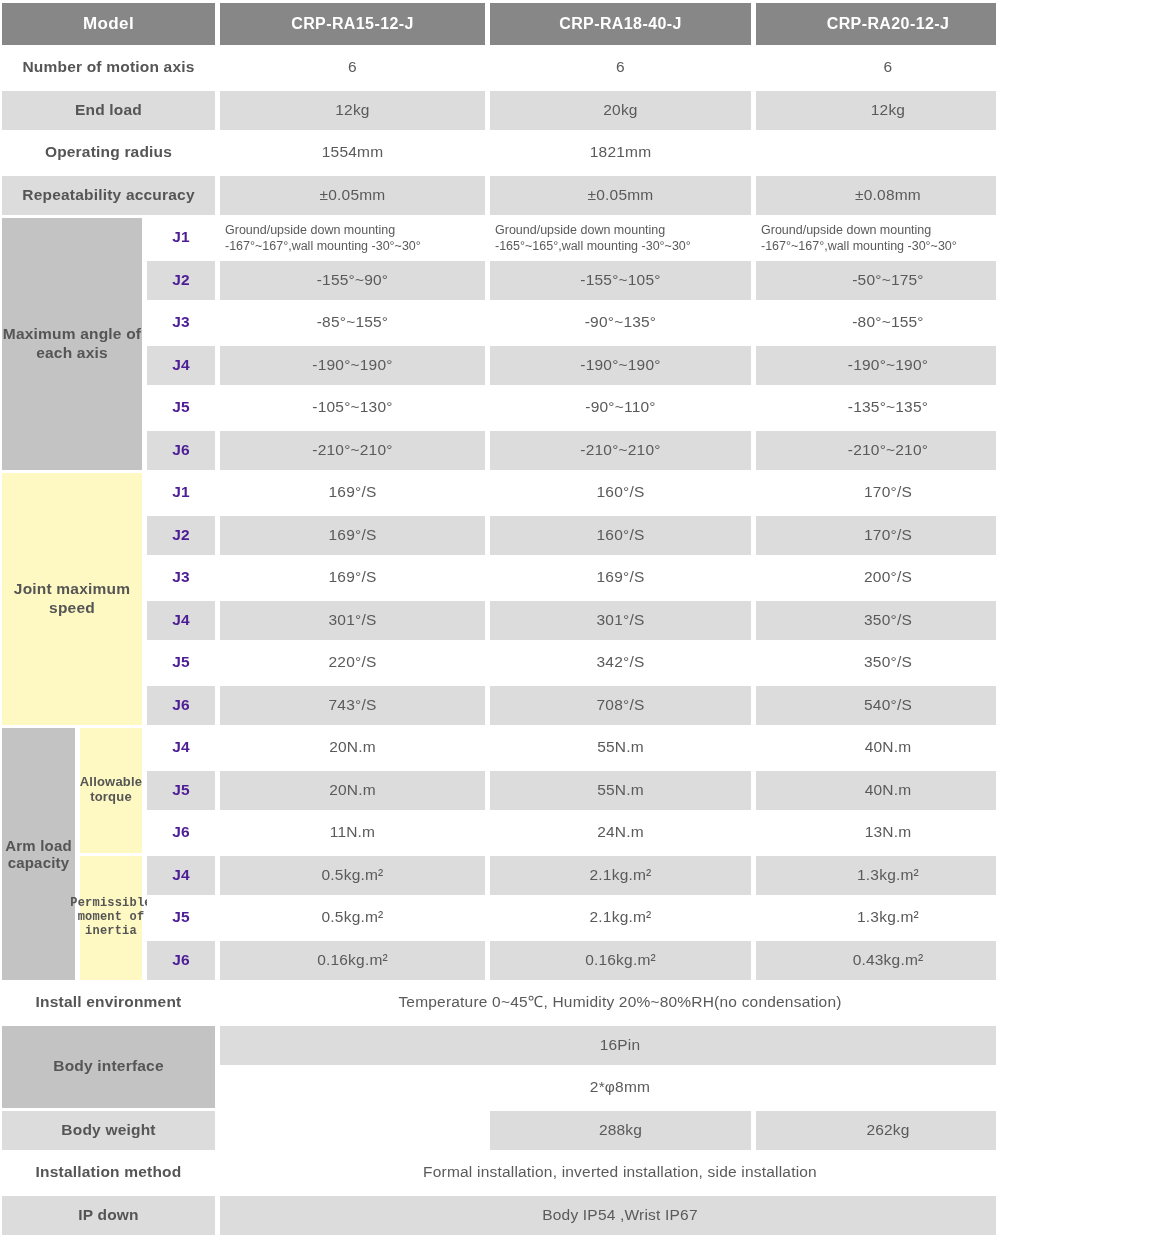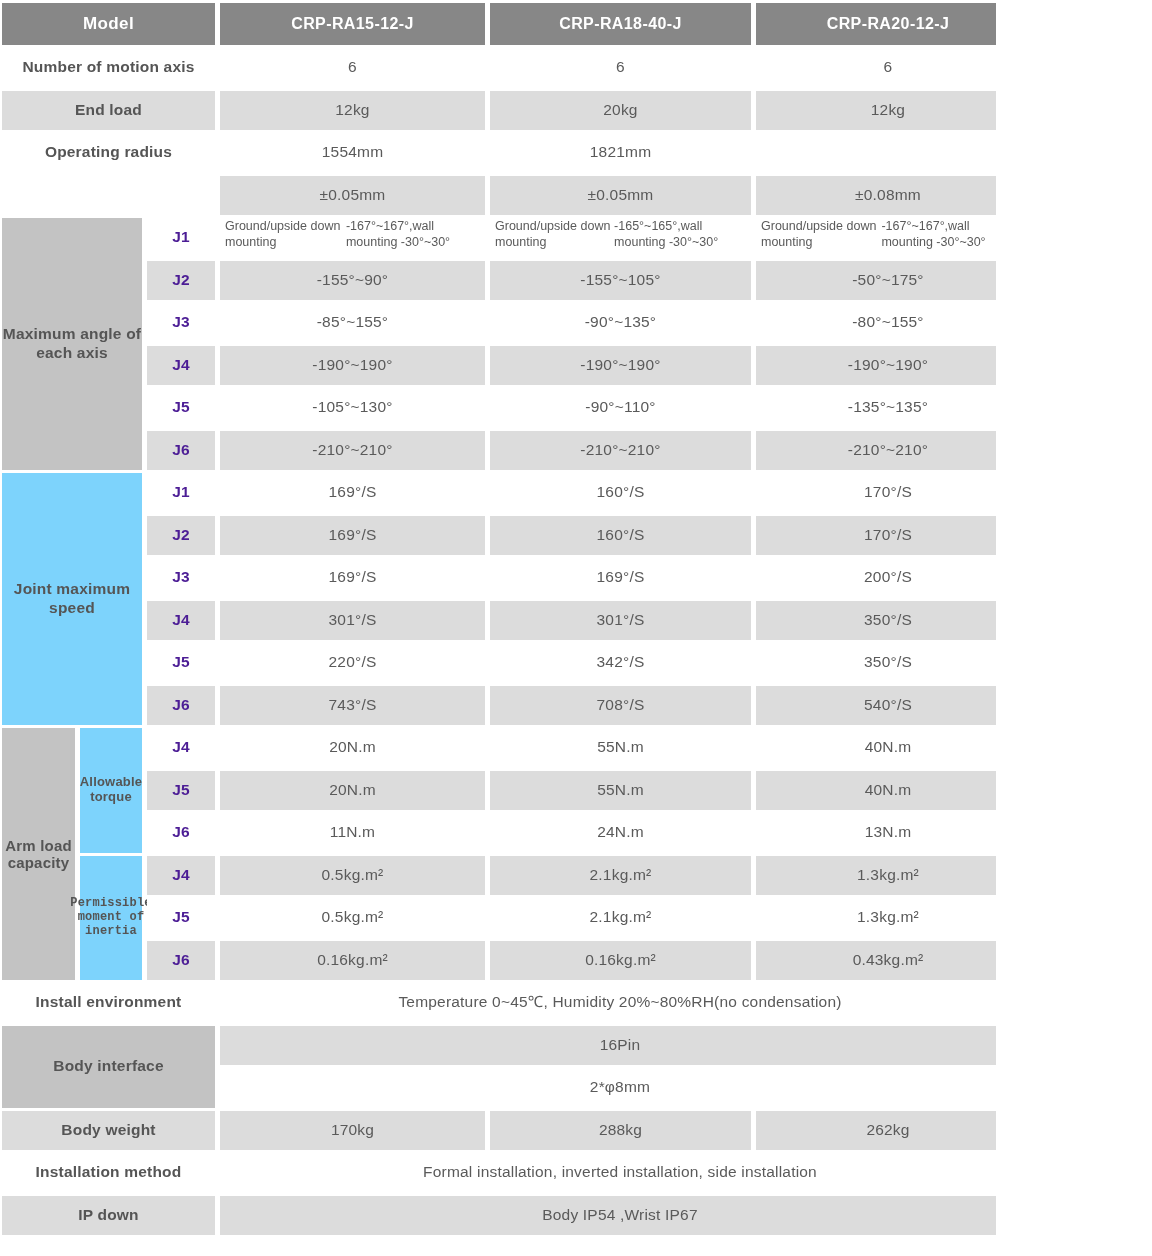--- a/index.html
+++ b/index.html
@@ -12,24 +12,24 @@
     column-gap:5px;row-gap:3px;
     width:1018px;margin:3px 0 0 2px;
   }
   .c{display:flex;align-items:center;justify-content:center;text-align:center;
      color:#5a5a5a;font-size:15.5px;letter-spacing:.2px;line-height:1.2;}
   .hd{background:#878787;color:#ffffff;font-weight:bold;font-size:17px;letter-spacing:.4px;}
   .hdm{background:#878787;color:#ffffff;font-weight:bold;font-size:16px;letter-spacing:.4px;}
   .g{background:#dcdcdc;}
   .w{background:#ffffff;}
   .mg{background:#c3c3c3;}
-  .lg{background:#7dd3fc;}
+  .lg{background:#fef9c3;}
   .lab{font-weight:bold;color:#555555;}
   .jlab{font-weight:bold;color:#4c1d95;}
-  .mount{flex-direction:row;align-items:flex-start;justify-content:center;
+  .mount{flex-direction:column;align-items:flex-start;justify-content:center;
          text-align:left;font-size:12.5px;line-height:1.3;padding-left:5px;letter-spacing:0;}
   .small1{font-size:13px;line-height:1.15;}
   .small2{font-size:12px;line-height:1.15;font-family:Liberation Mono, monospace;}
   .armlab{font-size:15px;line-height:1.15;}
 </style>
 </head>
 <body>
 
 <div class="page">
   <div class="spec-table">
@@ -46,20 +46,21 @@
 
     <div class="c lab g" style="grid-row:3;grid-column:1/4">End load</div>
     <div class="c g" style="grid-row:3;grid-column:4">12kg</div>
     <div class="c g" style="grid-row:3;grid-column:5">20kg</div>
     <div class="c g" style="grid-row:3;grid-column:6">12kg</div>
 
     <div class="c lab w" style="grid-row:4;grid-column:1/4">Operating radius</div>
     <div class="c w" style="grid-row:4;grid-column:4">1554mm</div>
     <div class="c w" style="grid-row:4;grid-column:5">1821mm</div>
 
+    <div class="c lab g" style="grid-row:5;grid-column:1/4">Repeatability accuracy</div>
     <div class="c g" style="grid-row:5;grid-column:4">±0.05mm</div>
     <div class="c g" style="grid-row:5;grid-column:5">±0.05mm</div>
     <div class="c g" style="grid-row:5;grid-column:6">±0.08mm</div>
 
     <div class="c lab mg" style="grid-row:6/12;grid-column:1/3">Maximum angle of each axis</div>
 
     <div class="c jlab w" style="grid-row:6;grid-column:3">J1</div>
     <div class="c w mount" style="grid-row:6;grid-column:4">
       <span>Ground/upside down mounting</span>
       <span>-167°~167°,wall mounting -30°~30°</span>
@@ -165,21 +166,20 @@
     <div class="c g" style="grid-row:23;grid-column:6">0.43kg.m²</div>
 
     <div class="c lab w" style="grid-row:24;grid-column:1/4">Install environment</div>
     <div class="c w" style="grid-row:24;grid-column:4/7">Temperature 0~45℃, Humidity 20%~80%RH(no condensation)</div>
 
     <div class="c lab mg" style="grid-row:25/27;grid-column:1/4">Body interface</div>
     <div class="c g" style="grid-row:25;grid-column:4/7">16Pin</div>
     <div class="c w" style="grid-row:26;grid-column:4/7">2*φ8mm</div>
 
     <div class="c lab g" style="grid-row:27;grid-column:1/4">Body weight</div>
-    <div class="c g" style="grid-row:27;grid-column:4">170kg</div>
     <div class="c g" style="grid-row:27;grid-column:5">288kg</div>
     <div class="c g" style="grid-row:27;grid-column:6">262kg</div>
 
     <div class="c lab w" style="grid-row:28;grid-column:1/4">Installation method</div>
     <div class="c w" style="grid-row:28;grid-column:4/7">Formal installation, inverted installation, side installation</div>
 
     <div class="c lab g" style="grid-row:29;grid-column:1/4">IP down</div>
     <div class="c g" style="grid-row:29;grid-column:4/7">Body IP54 ,Wrist IP67</div>
 
   </div>

